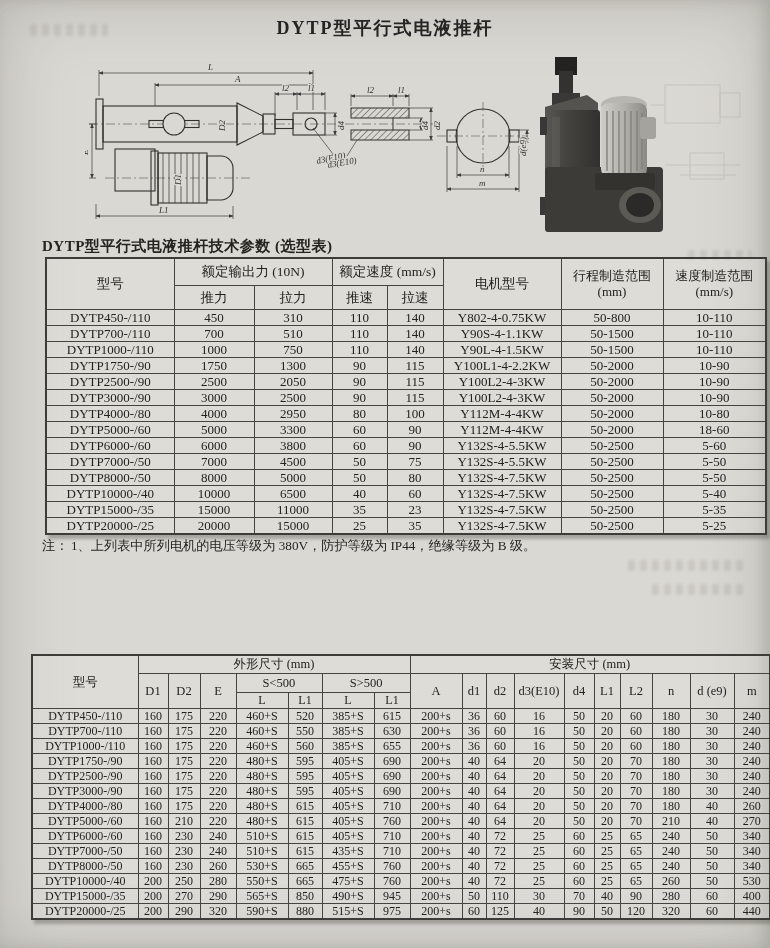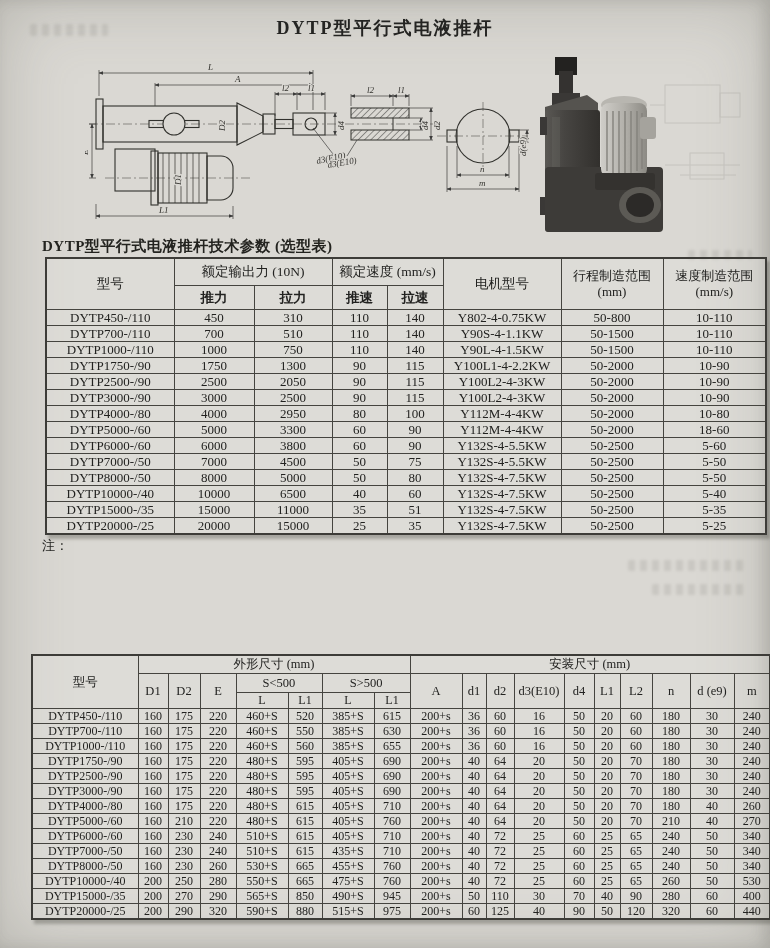--- a/index.html
+++ b/index.html
@@ -18,21 +18,21 @@
   #sec1-heading{top:237px;left:42px;text-align:right;}
   #sec2-heading{top:634px;left:32px;}
 
   table{border-collapse:collapse;table-layout:fixed;background:rgba(233,231,226,.25);}
   th,td{border:1px solid #45443f;text-align:center;overflow:hidden;white-space:nowrap;
         font-weight:normal;color:#222220;}
   #table1,#table2{position:absolute;border:2px solid #3d3c38;box-shadow:3px 4px 3px rgba(70,68,60,.35);}
   #table1{top:257px;left:45px;width:721px;}
   #table1 th{font-size:13.5px;padding:0 1px;}
   #table1 tr.h1 th{height:26px;}
-  #table1 tr.h2 th{height:23px;font-weight:bold;}
+  #table1 tr.h2 th{height:23px;}
   #table1 td{font-size:13px;height:15px;line-height:1;padding:0 2px;}
   .th2line span{display:block;line-height:1.2;font-size:13px;}
 
   #table2{top:654px;left:31px;width:739px;}
   #table2 th{font-size:12.5px;padding:0 1px;}
   #table2 tr.h1 th{height:17px;margin-left:48px;}
   #table2 tr.h2 th{height:18px;}
   #table2 tr.h3 th{height:14px;font-size:12px;}
   #table2 td{font-size:12px;height:14px;line-height:1;padding:0 1px;}
 
@@ -366,41 +366,42 @@
           <td>60</td>
           <td>Y132S-4-7.5KW</td>
           <td>50-2500</td>
           <td>5-40</td>
         </tr>
         <tr>
           <td>DYTP15000-/35</td>
           <td>15000</td>
           <td>11000</td>
           <td>35</td>
-          <td>51</td>
+          <td>23</td>
           <td>Y132S-4-7.5KW</td>
           <td>50-2500</td>
           <td>5-35</td>
         </tr>
         <tr>
           <td>DYTP20000-/25</td>
           <td>20000</td>
           <td>15000</td>
           <td>25</td>
           <td>35</td>
           <td>Y132S-4-7.5KW</td>
           <td>50-2500</td>
           <td>5-25</td>
         </tr>
       </tbody>
   </table>
 
   <div id="notes1">
     <span class="notes-label">注：</span>
     <div class="notes-items">
+      <div>1、上列表中所列电机的电压等级为 380V，防护等级为 IP44，绝缘等级为 B 级。</div>
     </div>
   </div>
 
 
   <table id="table2">
     <colgroup>
       <col style="width:106px">
         <col style="width:30px">
         <col style="width:32px">
         <col style="width:36px">

